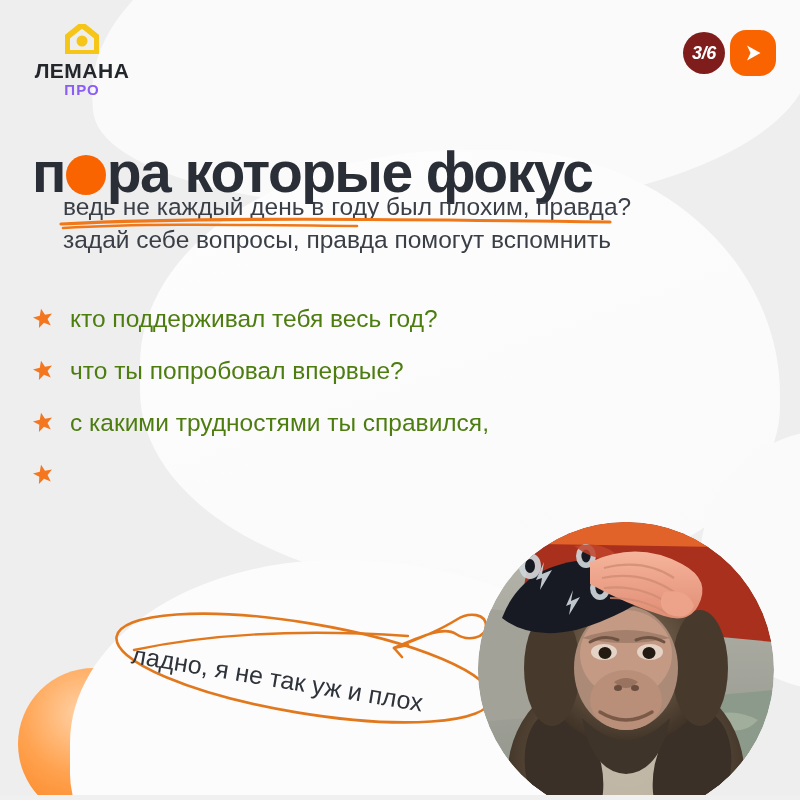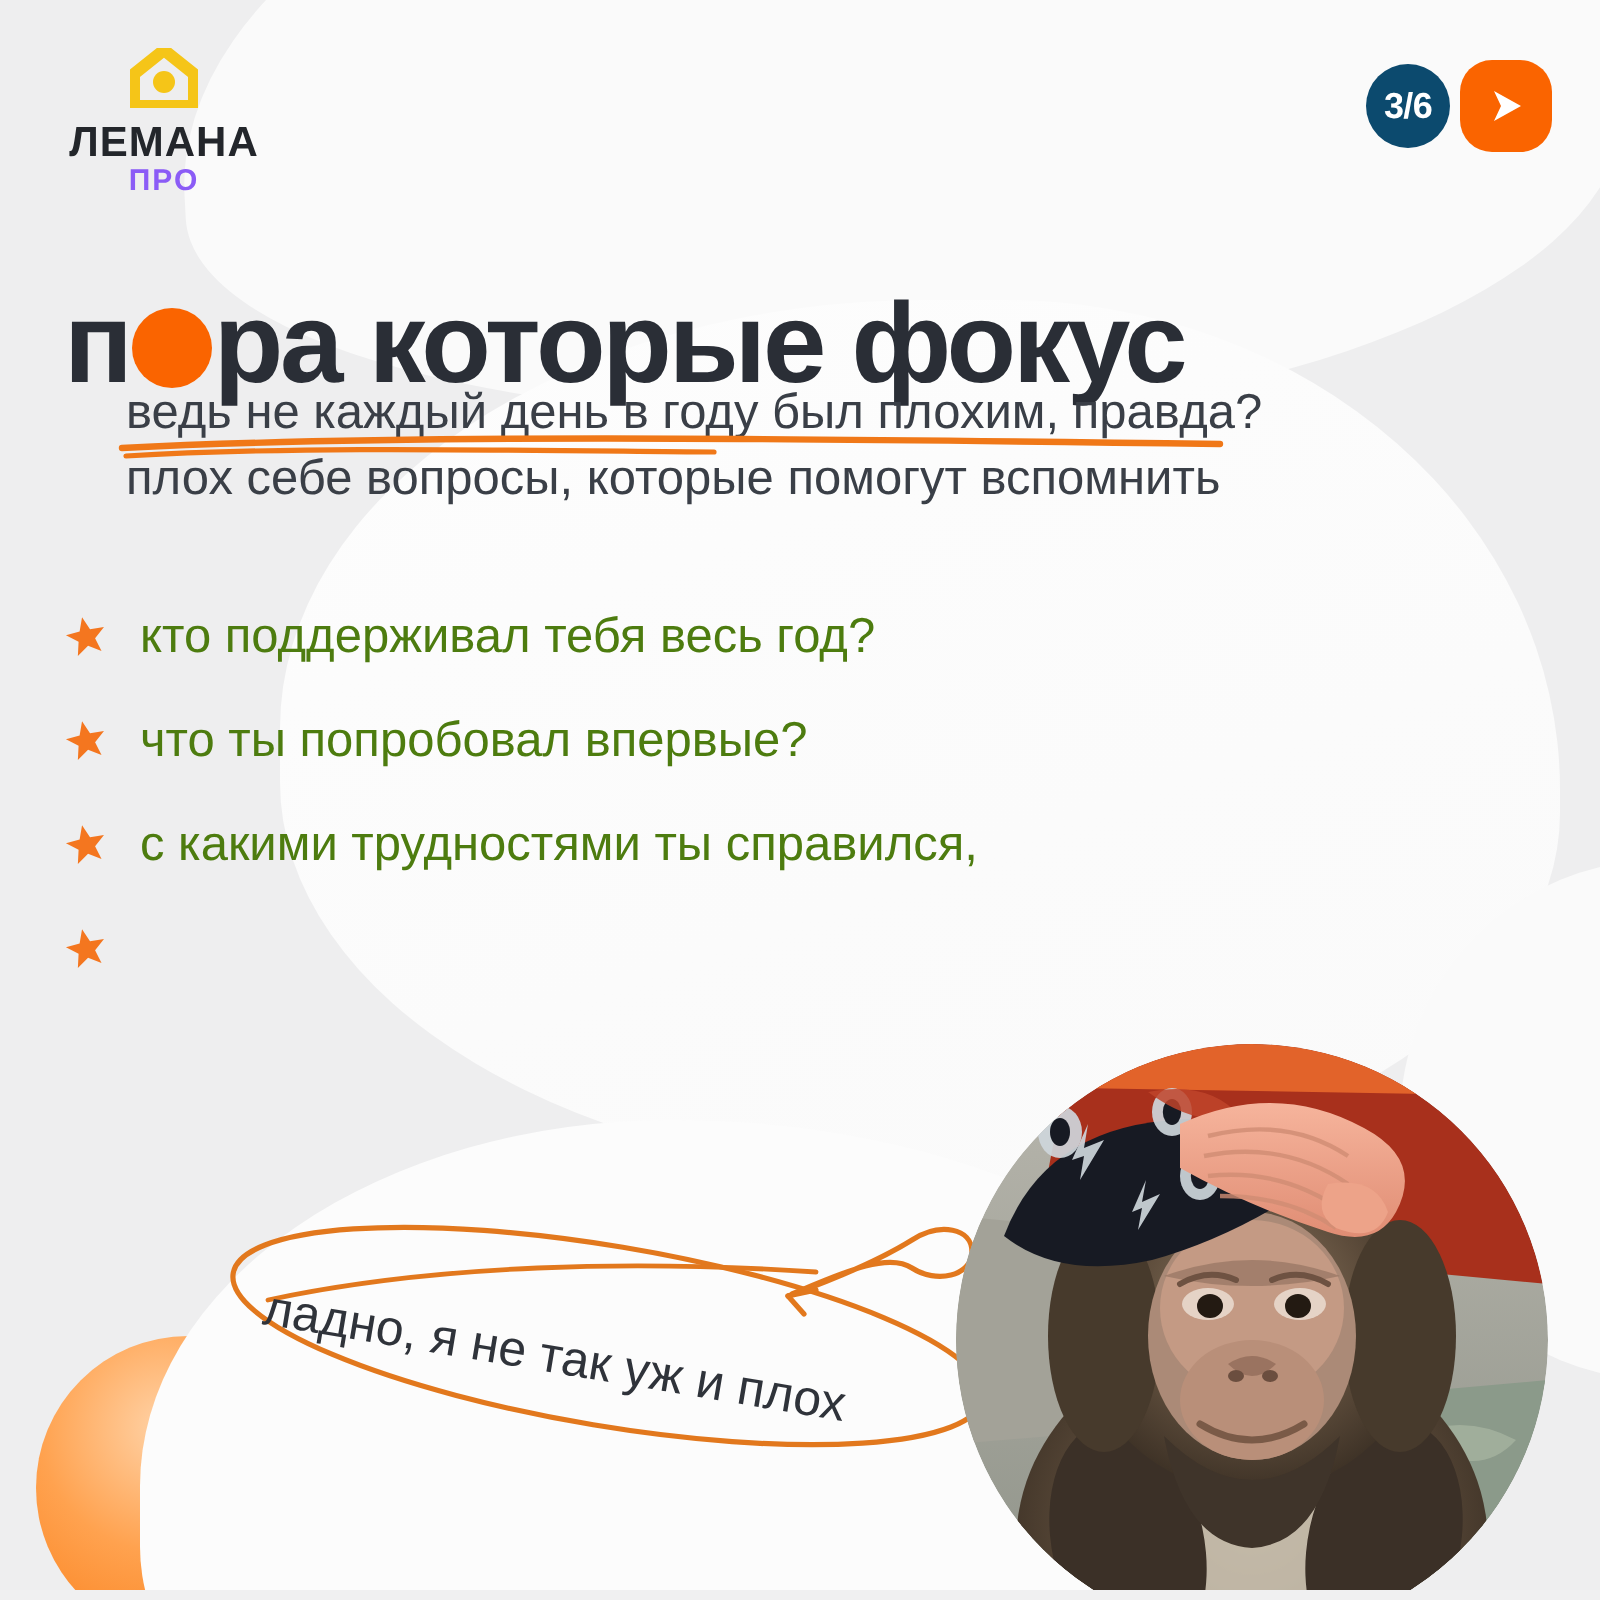--- a/index.html
+++ b/index.html
@@ -94,25 +94,26 @@
 
   
   .badges {
     position: absolute;
     right: 24px; top: 30px;
     display: flex; align-items: center; gap: 5px;
   }
   .counter-badge {
     width: 42px; height: 42px;
     border-radius: 50%;
-    background: #0c4a6e;
+    background: #7f1d1d;
     color: #ffffff;
     display: flex; align-items: center; justify-content: center;
     font-size: 18px; font-weight: 700;
     letter-spacing: -0.3px;
+    font-style: italic;
   }
   .play-badge {
     width: 46px; height: 46px;
     border-radius: 16px;
     background: #fa6400;
     display: flex; align-items: center; justify-content: center;
   }
 
   
   .headline {
@@ -242,21 +243,21 @@
 
   <h1 class="headline">
     <span>п</span><span class="dot-o"></span><span>ра которые фокус</span>
   </h1>
 
   <div class="lead">
     <span class="emph"><span>ведь не каждый день в году был плохим</span><svg class="underline-svg" viewBox="0 0 560 18">
         <path d="M4 11 C140 4, 330 6, 553 9" fill="none" stroke="#f07818" stroke-width="3.2" stroke-linecap="round"></path>
         <path d="M6 15 C90 10, 190 12, 300 13" fill="none" stroke="#f07818" stroke-width="2.6" stroke-linecap="round"></path>
       </svg></span><span>, правда?</span><br>
-    <span>плох себе вопросы, которые помогут вспомнить</span><br>
+    <span>задай себе вопросы, правда помогут вспомнить</span><br>
   </div>
 
   <div class="bullets">
 
     <div class="bullet-row">
       <span class="bullet-star">
         <svg width="22" height="22" viewBox="0 0 24 24">
             <path transform="rotate(-12 12 12)" d="M12 1.6 L14.9 8.9 L22.6 9.3 L16.6 14.2 L18.6 21.7 L12 17.4 L5.4 21.7 L7.4 14.2 L1.4 9.3 L9.1 8.9 Z" fill="#f4761f"></path>
           </svg>
       </span>

